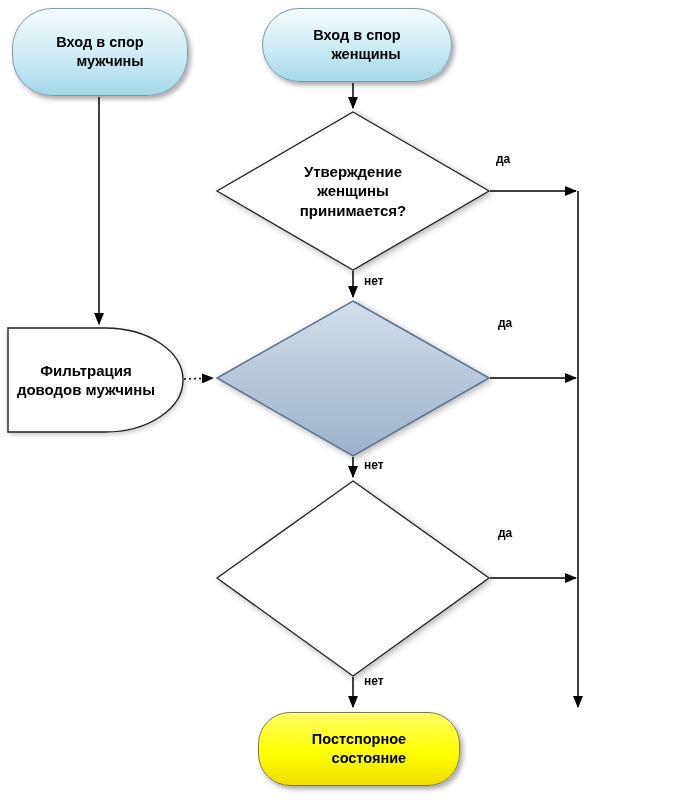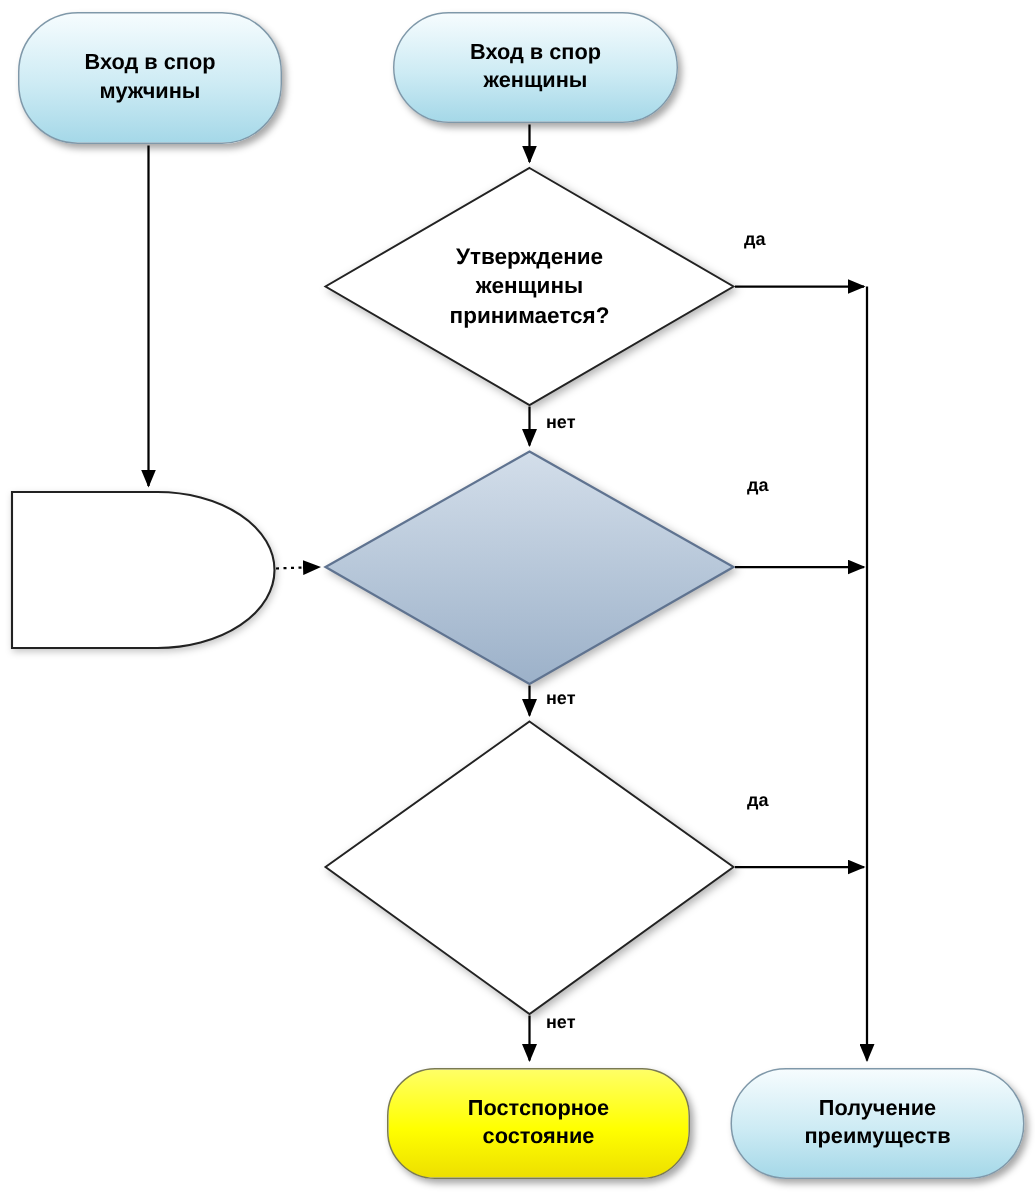--- a/index.html
+++ b/index.html
@@ -21,21 +21,21 @@
   }
 
   .shape-shadow { filter: drop-shadow(2px 2.5px 3px rgba(0,0,0,0.30)); }
   .shape-shadow-light { filter: drop-shadow(1.5px 2px 2.5px rgba(0,0,0,0.22)); }
 
   .node {
     position: absolute;
     display: flex;
     align-items: center;
     justify-content: center;
-    text-align: center;
+    text-align: right;
     font-weight: 700;
     font-size: 14.5px;
     line-height: 1.32;
     white-space: pre-line;
   }
 
   .stadium {
     border: 1.4px solid var(--start-node-border, #7f98a9);
     border-radius: 40px;
     background: linear-gradient(to bottom,
@@ -108,29 +108,29 @@
 
   <div class="node stadium" style="left:12px; top:8px; width:176px; height:88px;">Вход в спор
 мужчины</div>
 
   <div class="node stadium" style="left:262px; top:8px; width:190px; height:74px;">Вход в спор
 женщины</div>
 
   <div class="node post" style="left:258px; top:712px; width:202px; height:74px;">Постспорное
 состояние</div>
 
-  <div class="node stadium" style="left:487px; top:712px; width:196px; height:74px;">Получение
-преимуществ</div>
 
   <div class="diamond-label" style="left:253px; top:146px; width:200px; height:90px;">Утверждение
 женщины
 принимается?</div>
 
 
 
+  <div class="filter-label" style="left:10px; top:340px; width:152px; height:80px;">Фильтрация
+доводов мужчины</div>
 
   <div class="edge-label" style="left:496px; top:152px;">да</div>
   <div class="edge-label" style="left:498px; top:316px;">да</div>
   <div class="edge-label" style="left:498px; top:526px;">да</div>
 
   <div class="edge-label" style="left:364px; top:274px;">нет</div>
   <div class="edge-label" style="left:364px; top:458px;">нет</div>
   <div class="edge-label" style="left:364px; top:674px;">нет</div>
 
 </div>

